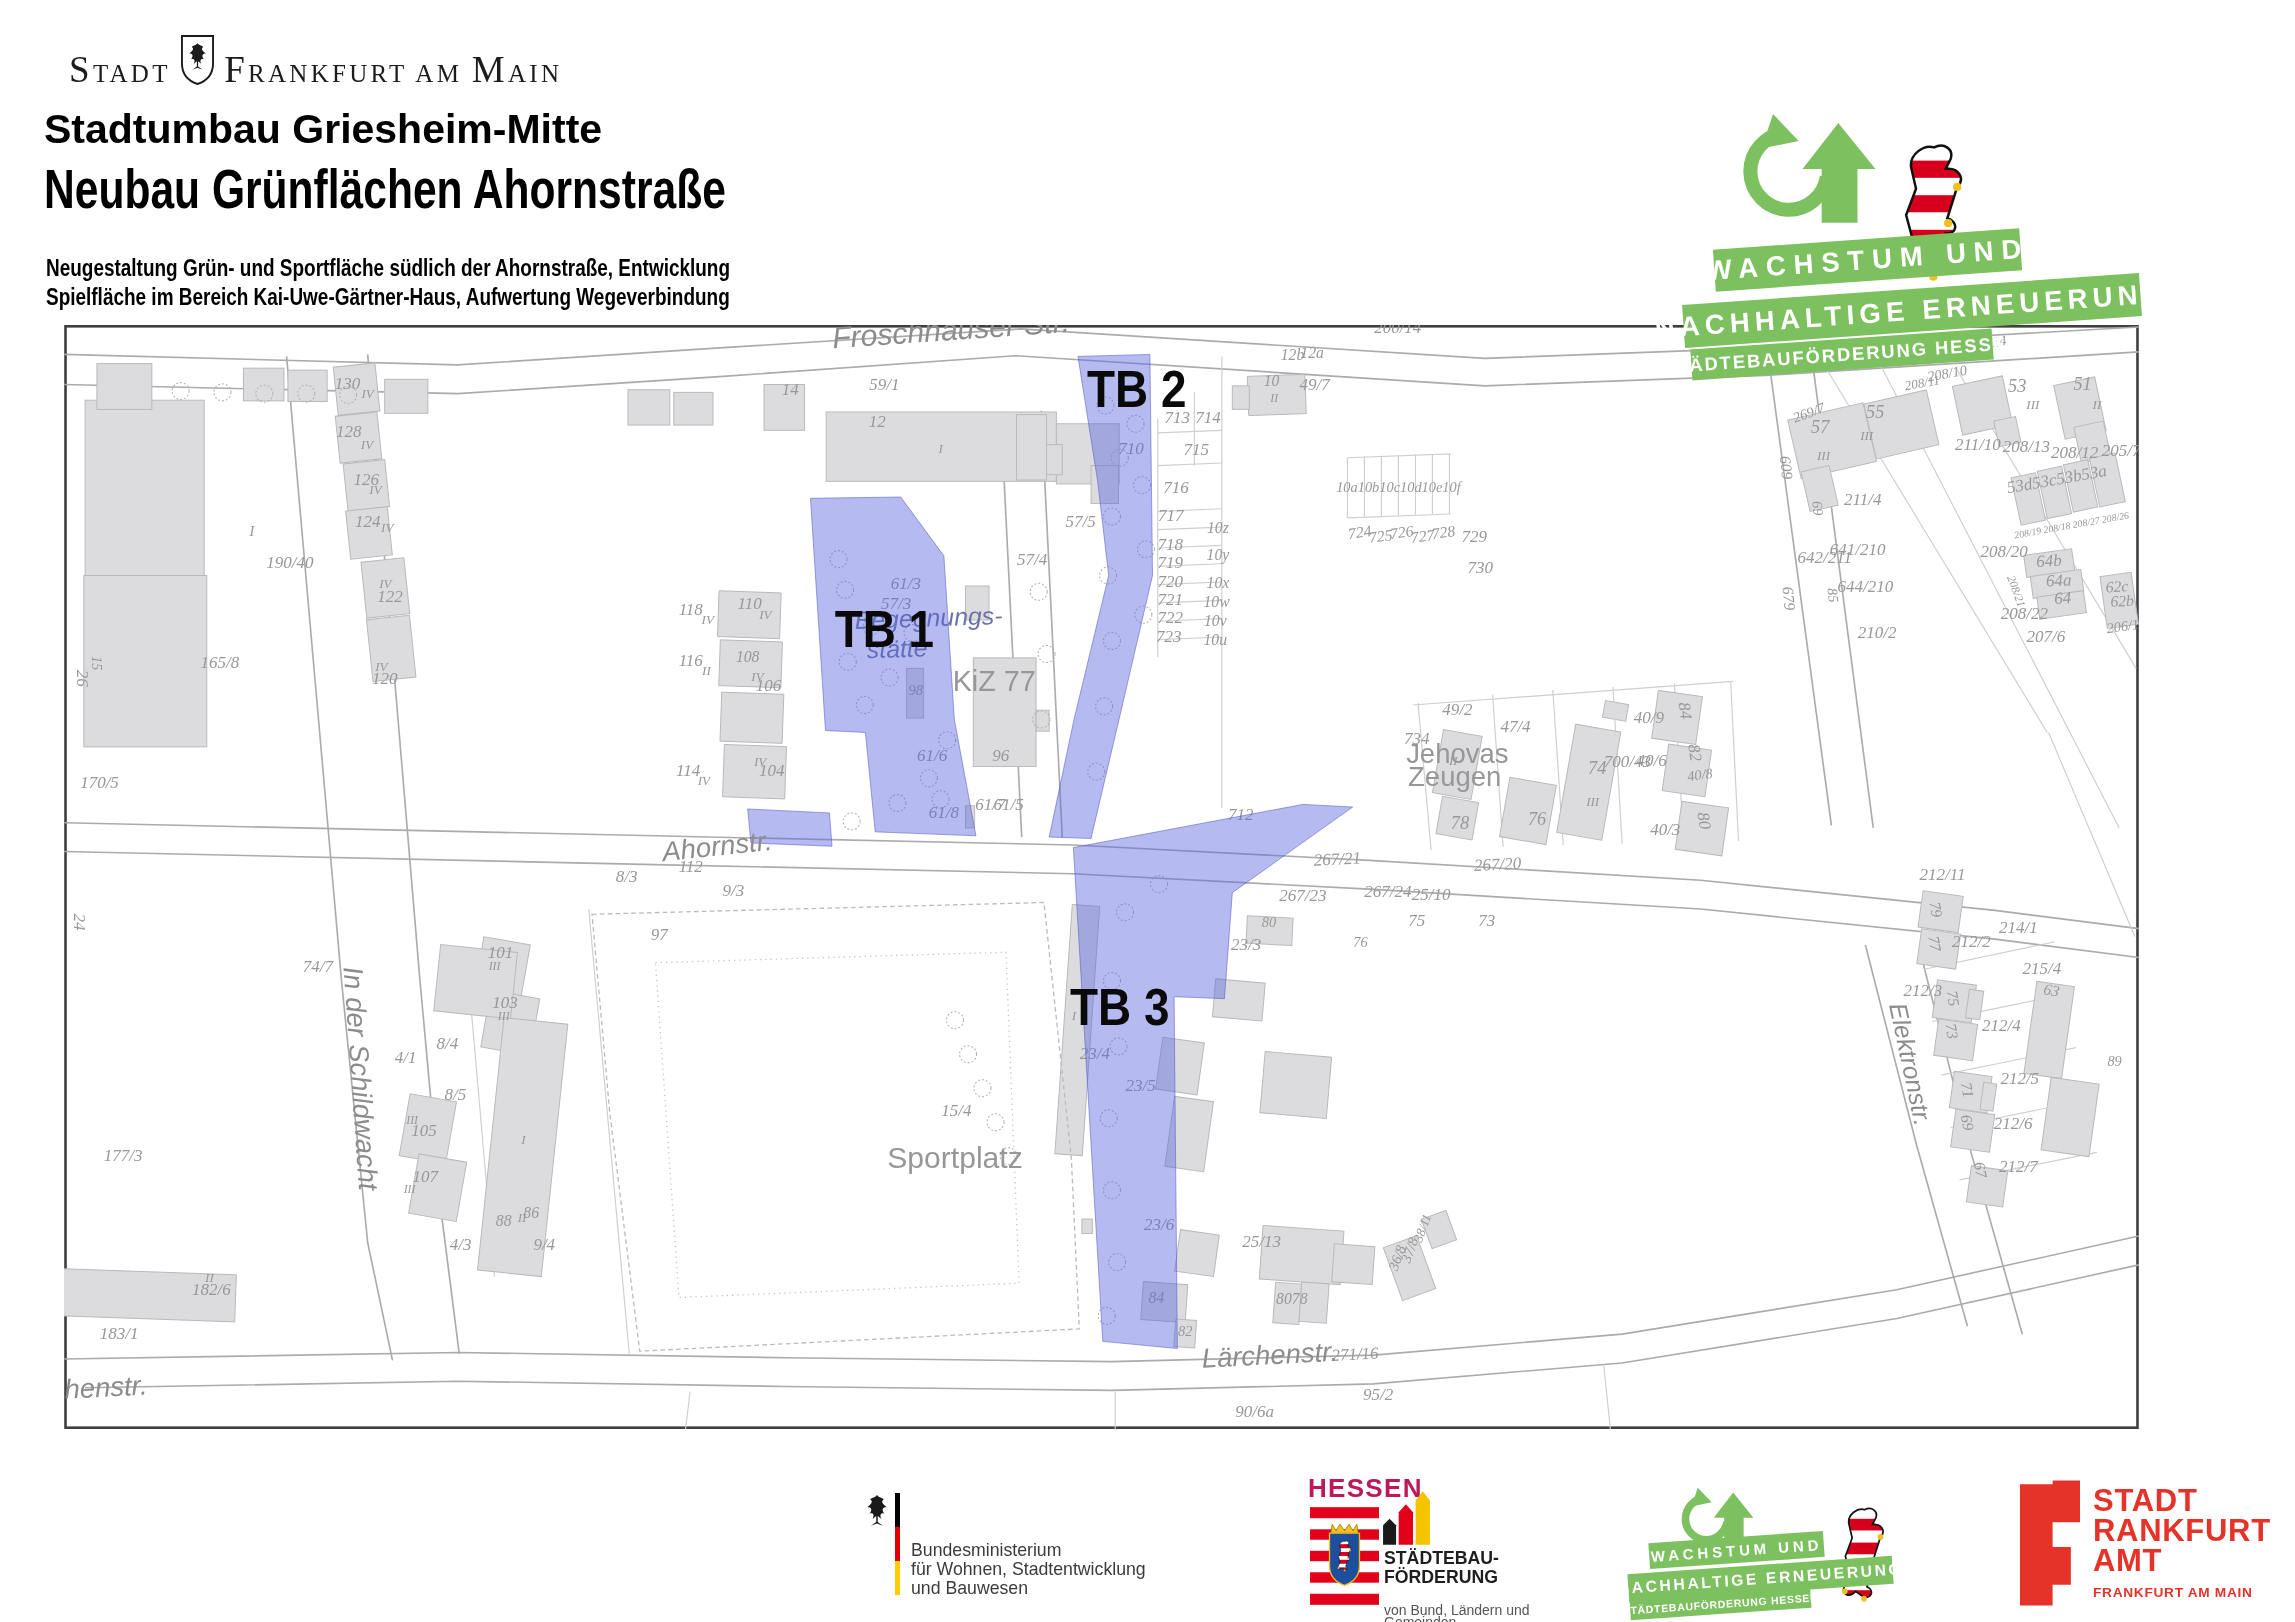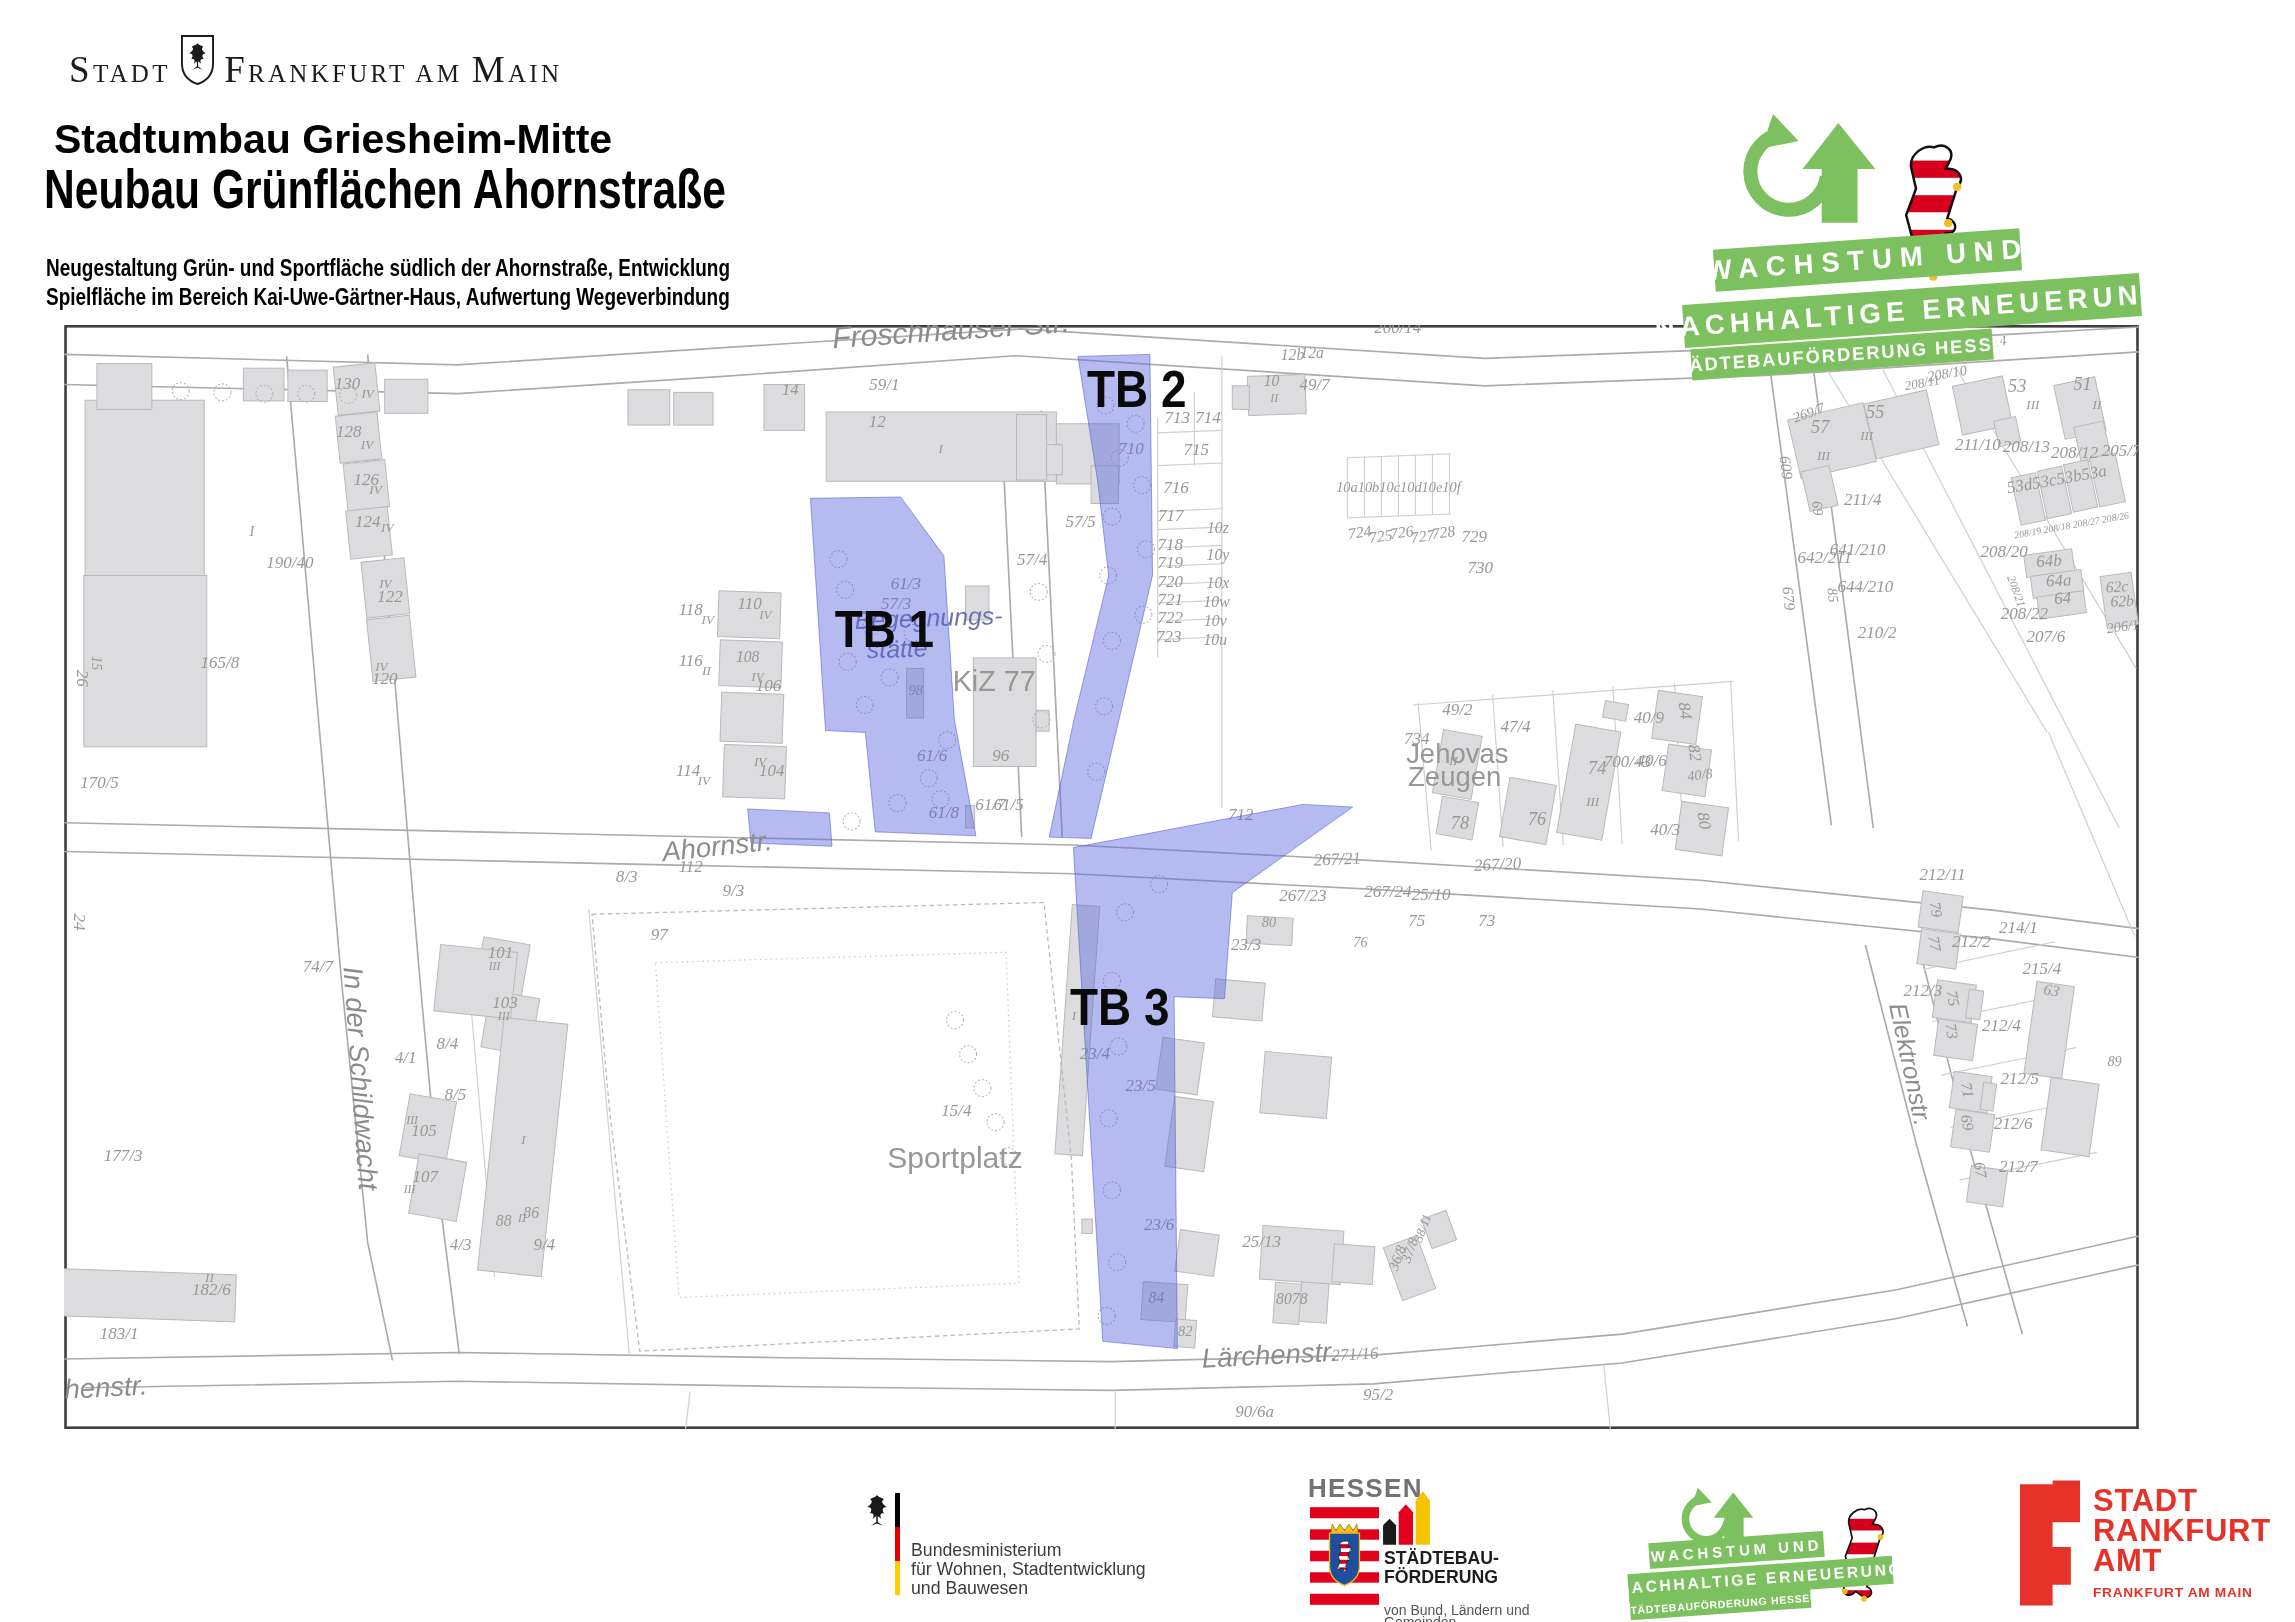--- a/index.html
+++ b/index.html
@@ -4,21 +4,21 @@
 <style>
   html,body{margin:0;padding:0;background:#fff;}
   .page{position:relative;width:2295px;height:1622px;background:#fff;overflow:hidden;
         font-family:"Liberation Sans",sans-serif;border-radius:27px;}
   [data-name]{box-sizing:border-box;}
   
   .city-logo{position:absolute;left:69px;top:34px;display:flex;align-items:flex-end;color:#1c1c1c;}
   .city-logo .wd{font-family:"Liberation Serif",serif;letter-spacing:3.3px;font-size:25px;line-height:1;}
   .city-logo .big{font-size:37px;}
   .city-logo .shield{margin:0 9.2px;}
-  h1.t1{position:absolute;left:44px;top:106px;margin:10px;font-size:41px;font-weight:bold;color:#000;white-space:nowrap;}
+  h1.t1{position:absolute;left:44px;top:106px;margin:0;font-size:41px;font-weight:bold;color:#000;white-space:nowrap;}
   h2.t2{position:absolute;left:44px;top:156px;margin:0;font-size:56px;font-weight:bold;color:#000;white-space:nowrap;
         transform:scaleX(.76);transform-origin:left top;}
   .sub{position:absolute;left:46px;margin:0;font-size:24px;font-weight:bold;color:#000;white-space:nowrap;
        transform:scaleX(.79);transform-origin:left top;}
   .sub1{top:254px;} .sub2{top:283px;}
   
   .banner{position:absolute;background:#7dc05f;color:#fff;font-weight:bold;display:flex;align-items:center;justify-content:center;white-space:nowrap;}
   .prog-big,.prog-small{position:absolute;z-index:5;}
   .prog-big{left:1675px;top:98px;width:484px;height:288px;}
   .prog-big .b1{left:39px;top:141px;width:307px;height:42px;font-size:27.5px;letter-spacing:7.9px;transform:rotate(-4deg);}
@@ -26,21 +26,21 @@
   .prog-big .b3{left:15.7px;top:241px;width:302px;height:31px;font-size:18.3px;letter-spacing:2px;transform:rotate(-4deg);}
   .prog-small{left:1616px;top:1472px;width:314px;height:147px;}
   .prog-small .b1{left:33px;top:65px;width:175px;height:26px;font-size:15px;letter-spacing:3.9px;transform:rotate(-4deg);}
   .prog-small .b2{left:11.8px;top:93px;width:265px;height:27.5px;font-size:15.7px;letter-spacing:2.6px;transform:rotate(-4deg);}
   .prog-small .b3{left:14.4px;top:122px;width:181px;height:19.6px;font-size:10.5px;letter-spacing:0.7px;transform:rotate(-4deg);}
   .abs{position:absolute;}
   
   #map-svg{position:absolute;left:64px;top:325px;z-index:1;}
   
   .bmwsb-text{position:absolute;left:911px;top:1493px;font-size:17.7px;line-height:19px;color:#3b3b3b;margin-top:48px;}
-  .hessen-label{position:absolute;left:1308px;top:1473px;font-size:26px;font-weight:bold;color:#737373;letter-spacing:1.3px;}
+  .hessen-label{position:absolute;left:1308px;top:1473px;font-size:26px;font-weight:bold;color:#be185d;letter-spacing:1.3px;}
   .sbf-text{position:absolute;left:1384px;top:1549px;color:#1d1d1b;}
   .sbf-text .l{font-size:17.7px;font-weight:bold;line-height:19px;}
   .sbf-text .s{font-size:14px;line-height:12.4px;color:#555;margin-top:17px;}
   .spa-text{position:absolute;left:2093px;top:1486px;color:#e6332a;}
   .spa-text .l{font-size:31px;font-weight:bold;line-height:30px;letter-spacing:0.7px;}
   .spa-text .s{font-size:13.7px;font-weight:bold;margin-top:9.2px;letter-spacing:0.7px;}
 </style>
 </head>
 <body>
 

